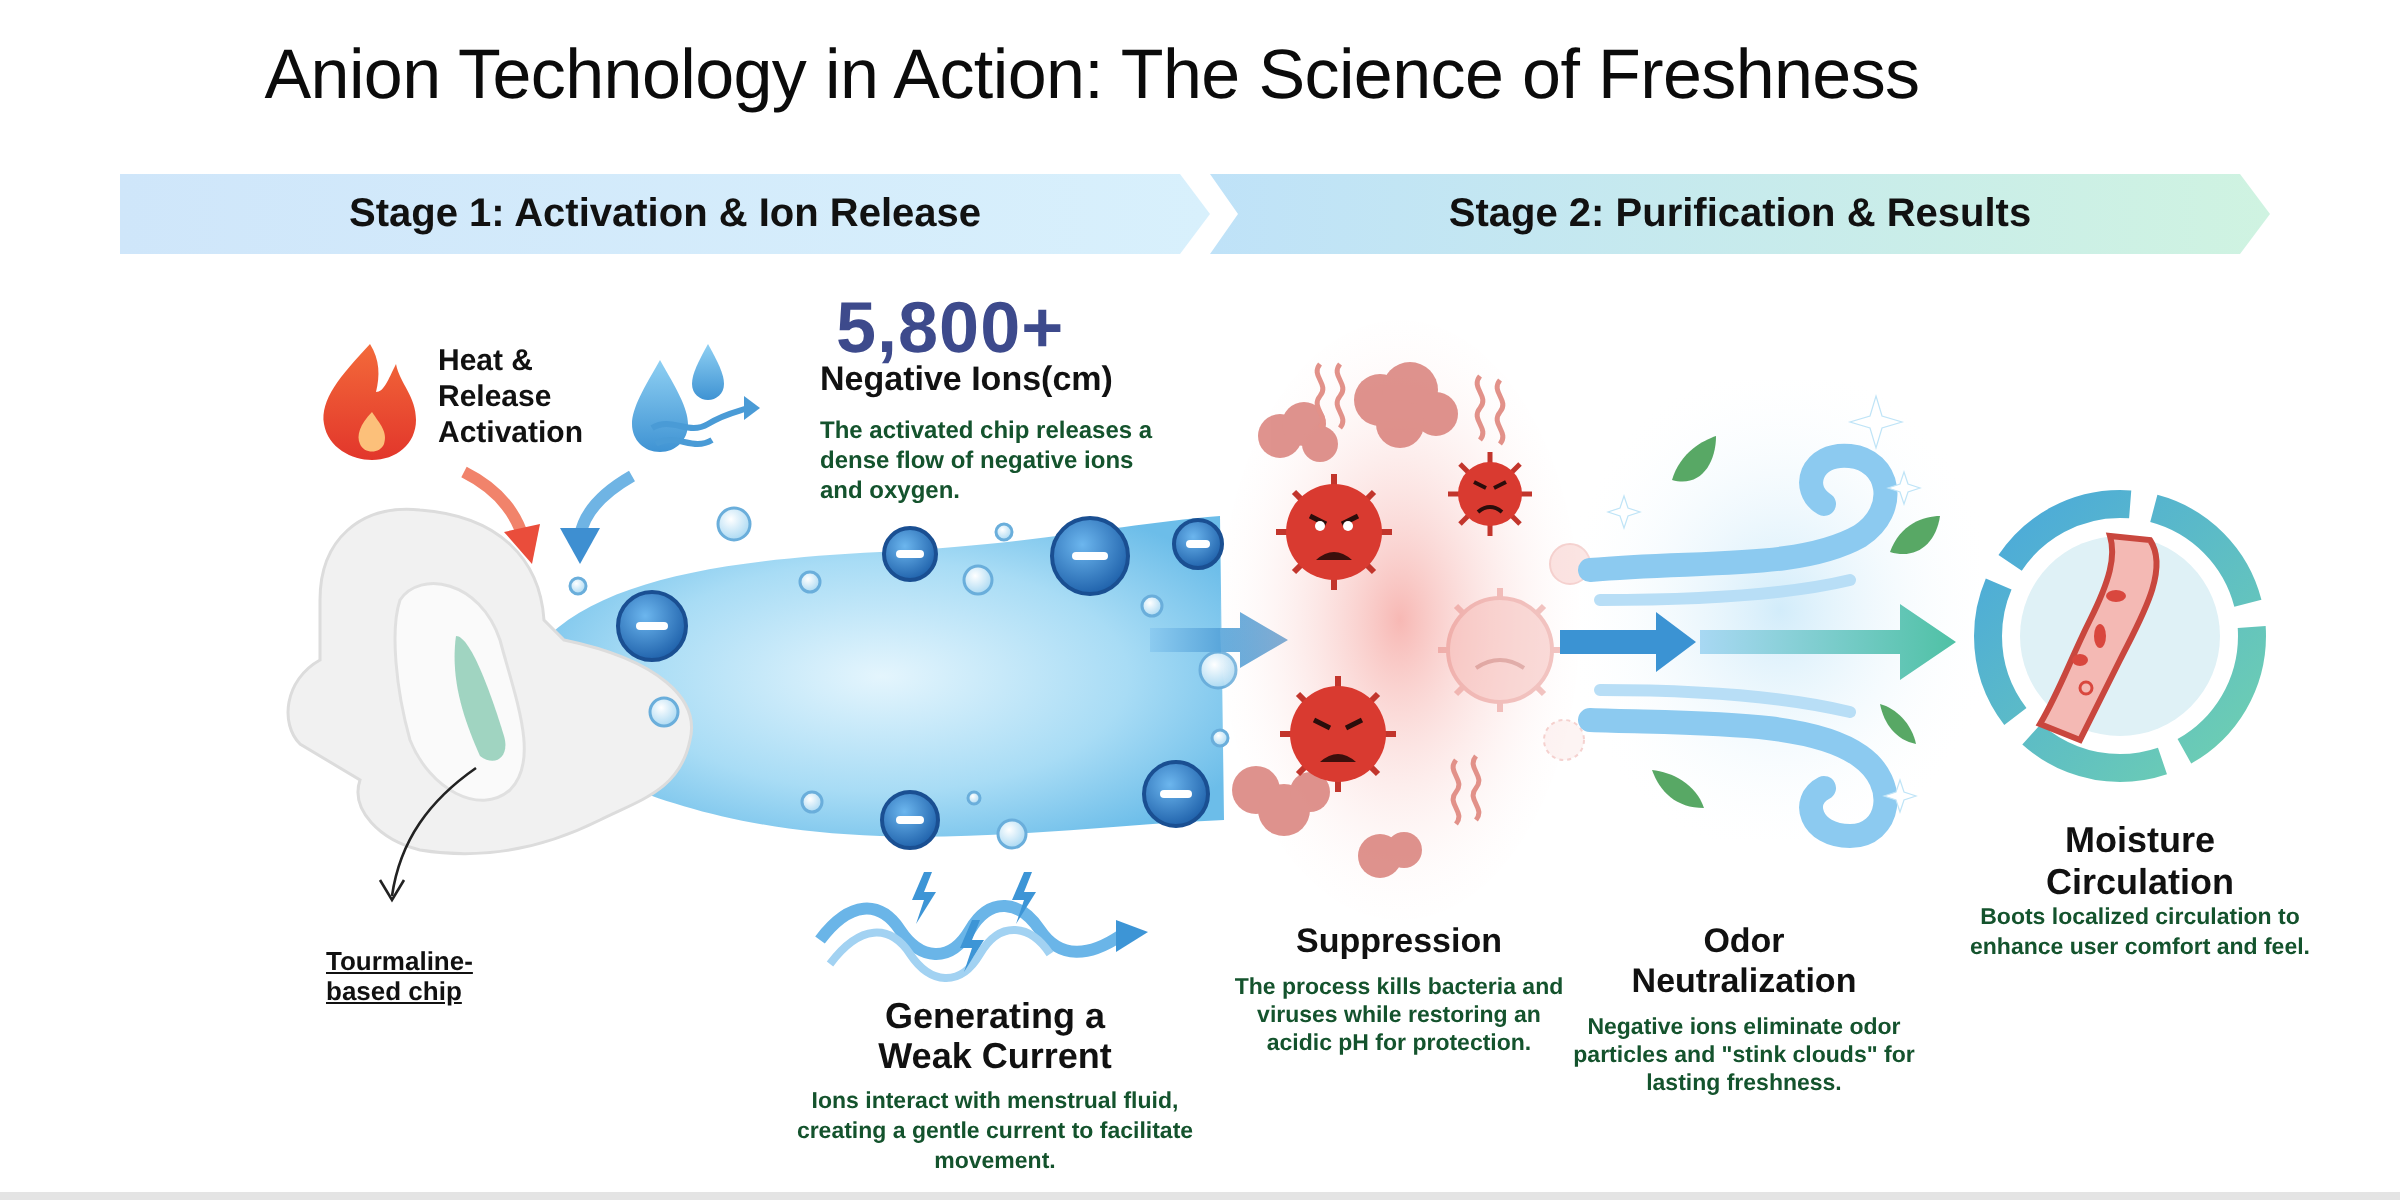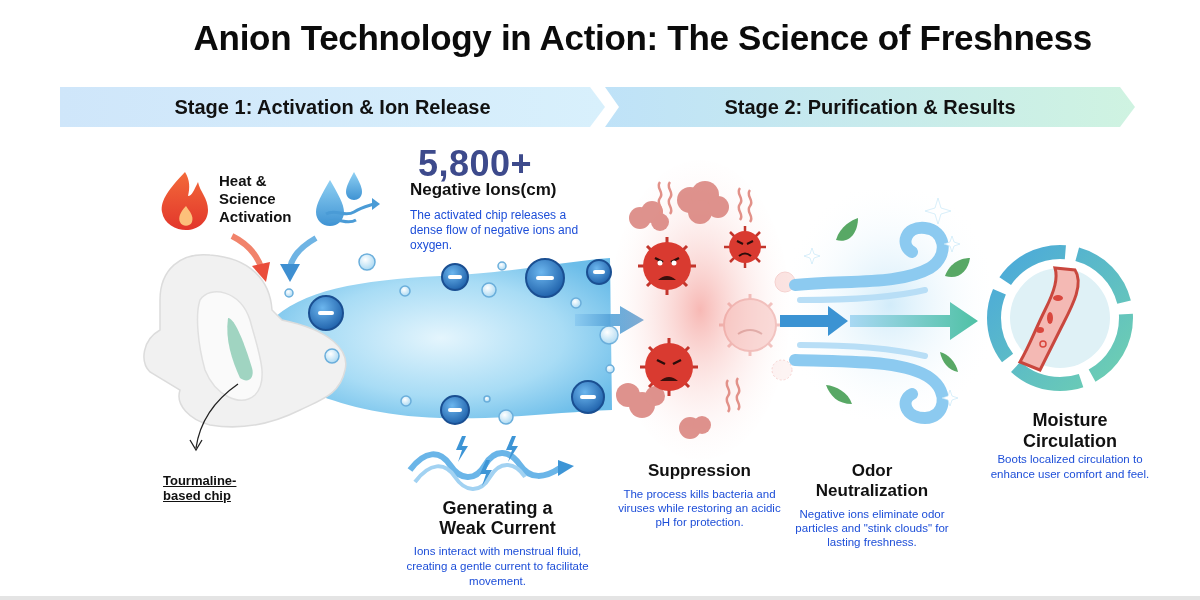--- a/index.html
+++ b/index.html
@@ -1,35 +1,35 @@
 <!DOCTYPE html>
 <html><head>
 <meta charset="utf-8">
 <style>
   * { margin: 0; padding: 0; box-sizing: border-box; }
   html, body { width: 1200px; height: 600px; background: #ffffff; overflow: hidden; }
   body { font-family: "Liberation Sans", "DejaVu Sans", sans-serif; color: #111; position: relative; }
 
   .title {
-    position: absolute; top: 18px; left: 0; width: 1092px; text-align: right;
-    font-size: 35px; font-weight: bold; letter-spacing: -0.3px; color: #0b0b0b;
+    position: absolute; top: 18px; left: 0; width: 1092px; text-align: center;
+    font-size: 35px; font-weight: normal; letter-spacing: -0.3px; color: #0b0b0b;
   }
 
   .stage-banner { position: absolute; top: 87px; height: 40px; }
   .stage-banner svg { position: absolute; left: 0; top: 0; }
   .stage-banner .stage-label {
     position: absolute; top: 0; left: 0; width: 100%; height: 40px; line-height: 40px;
     text-align: center; font-size: 20px; font-weight: bold; color: #111;
   }
   #stage1 { left: 60px; width: 545px; }
   #stage2 { left: 605px; width: 530px; }
 
   .abs { position: absolute; }
   .lbl-bold { font-weight: bold; color: #111; }
-  .desc { font-size: 12px; line-height: 15px; color: #1d4ed8; }
+  .desc { font-size: 12px; line-height: 15px; color: #14532d; font-weight: bold; }
   .center { text-align: center; }
 
   #heat-label { left: 219px; top: 172px; font-size: 15px; line-height: 18px; }
   #ions-number { left: 418px; top: 143px; font-size: 36px; font-weight: bold; color: #3d4a8c; letter-spacing: 0.5px; text-align: right; }
   #ions-title { left: 410px; top: 180px; font-size: 17px; font-weight: bold; }
   #ions-desc { left: 410px; top: 208px; width: 180px; font-size: 12px; line-height: 15px; }
 
   #chip-label { left: 163px; top: 473px; font-size: 13px; line-height: 15px; text-decoration: underline; }
 
   #current-block { left: 395px; top: 498px; width: 205px; }
@@ -298,21 +298,21 @@
     <path d="M1075,270 C1085,285 1070,310 1060,330 C1050,350 1045,360 1040,370 L1020,362 C1030,345 1035,330 1045,310 C1055,290 1058,278 1055,268 Z" fill="#f4b9b4" stroke="#c9473e" stroke-width="3"></path>
     <ellipse cx="1058" cy="298" rx="5" ry="3" fill="#d9473e"></ellipse>
     <ellipse cx="1050" cy="318" rx="3" ry="6" fill="#d9473e"></ellipse>
     <ellipse cx="1040" cy="330" rx="4" ry="3" fill="#d9473e"></ellipse>
     <circle cx="1043" cy="344" r="3" fill="none" stroke="#d9473e" stroke-width="1.5"></circle>
   </g>
 </svg>
 
 <div class="abs lbl-bold" id="heat-label">
   <div>Heat &amp;</div>
-  <div>Science</div>
+  <div>Release</div>
   <div>Activation</div>
 </div>
 
 <div class="abs" id="ions-number">5,800+</div>
 <div class="abs" id="ions-title">Negative Ions(cm)</div>
 <div class="abs desc" id="ions-desc">The activated chip releases a dense flow of negative ions and oxygen.</div>
 
 <div class="abs lbl-bold" id="chip-label">
   <div>Tourmaline-</div>
   <div>based chip</div>

